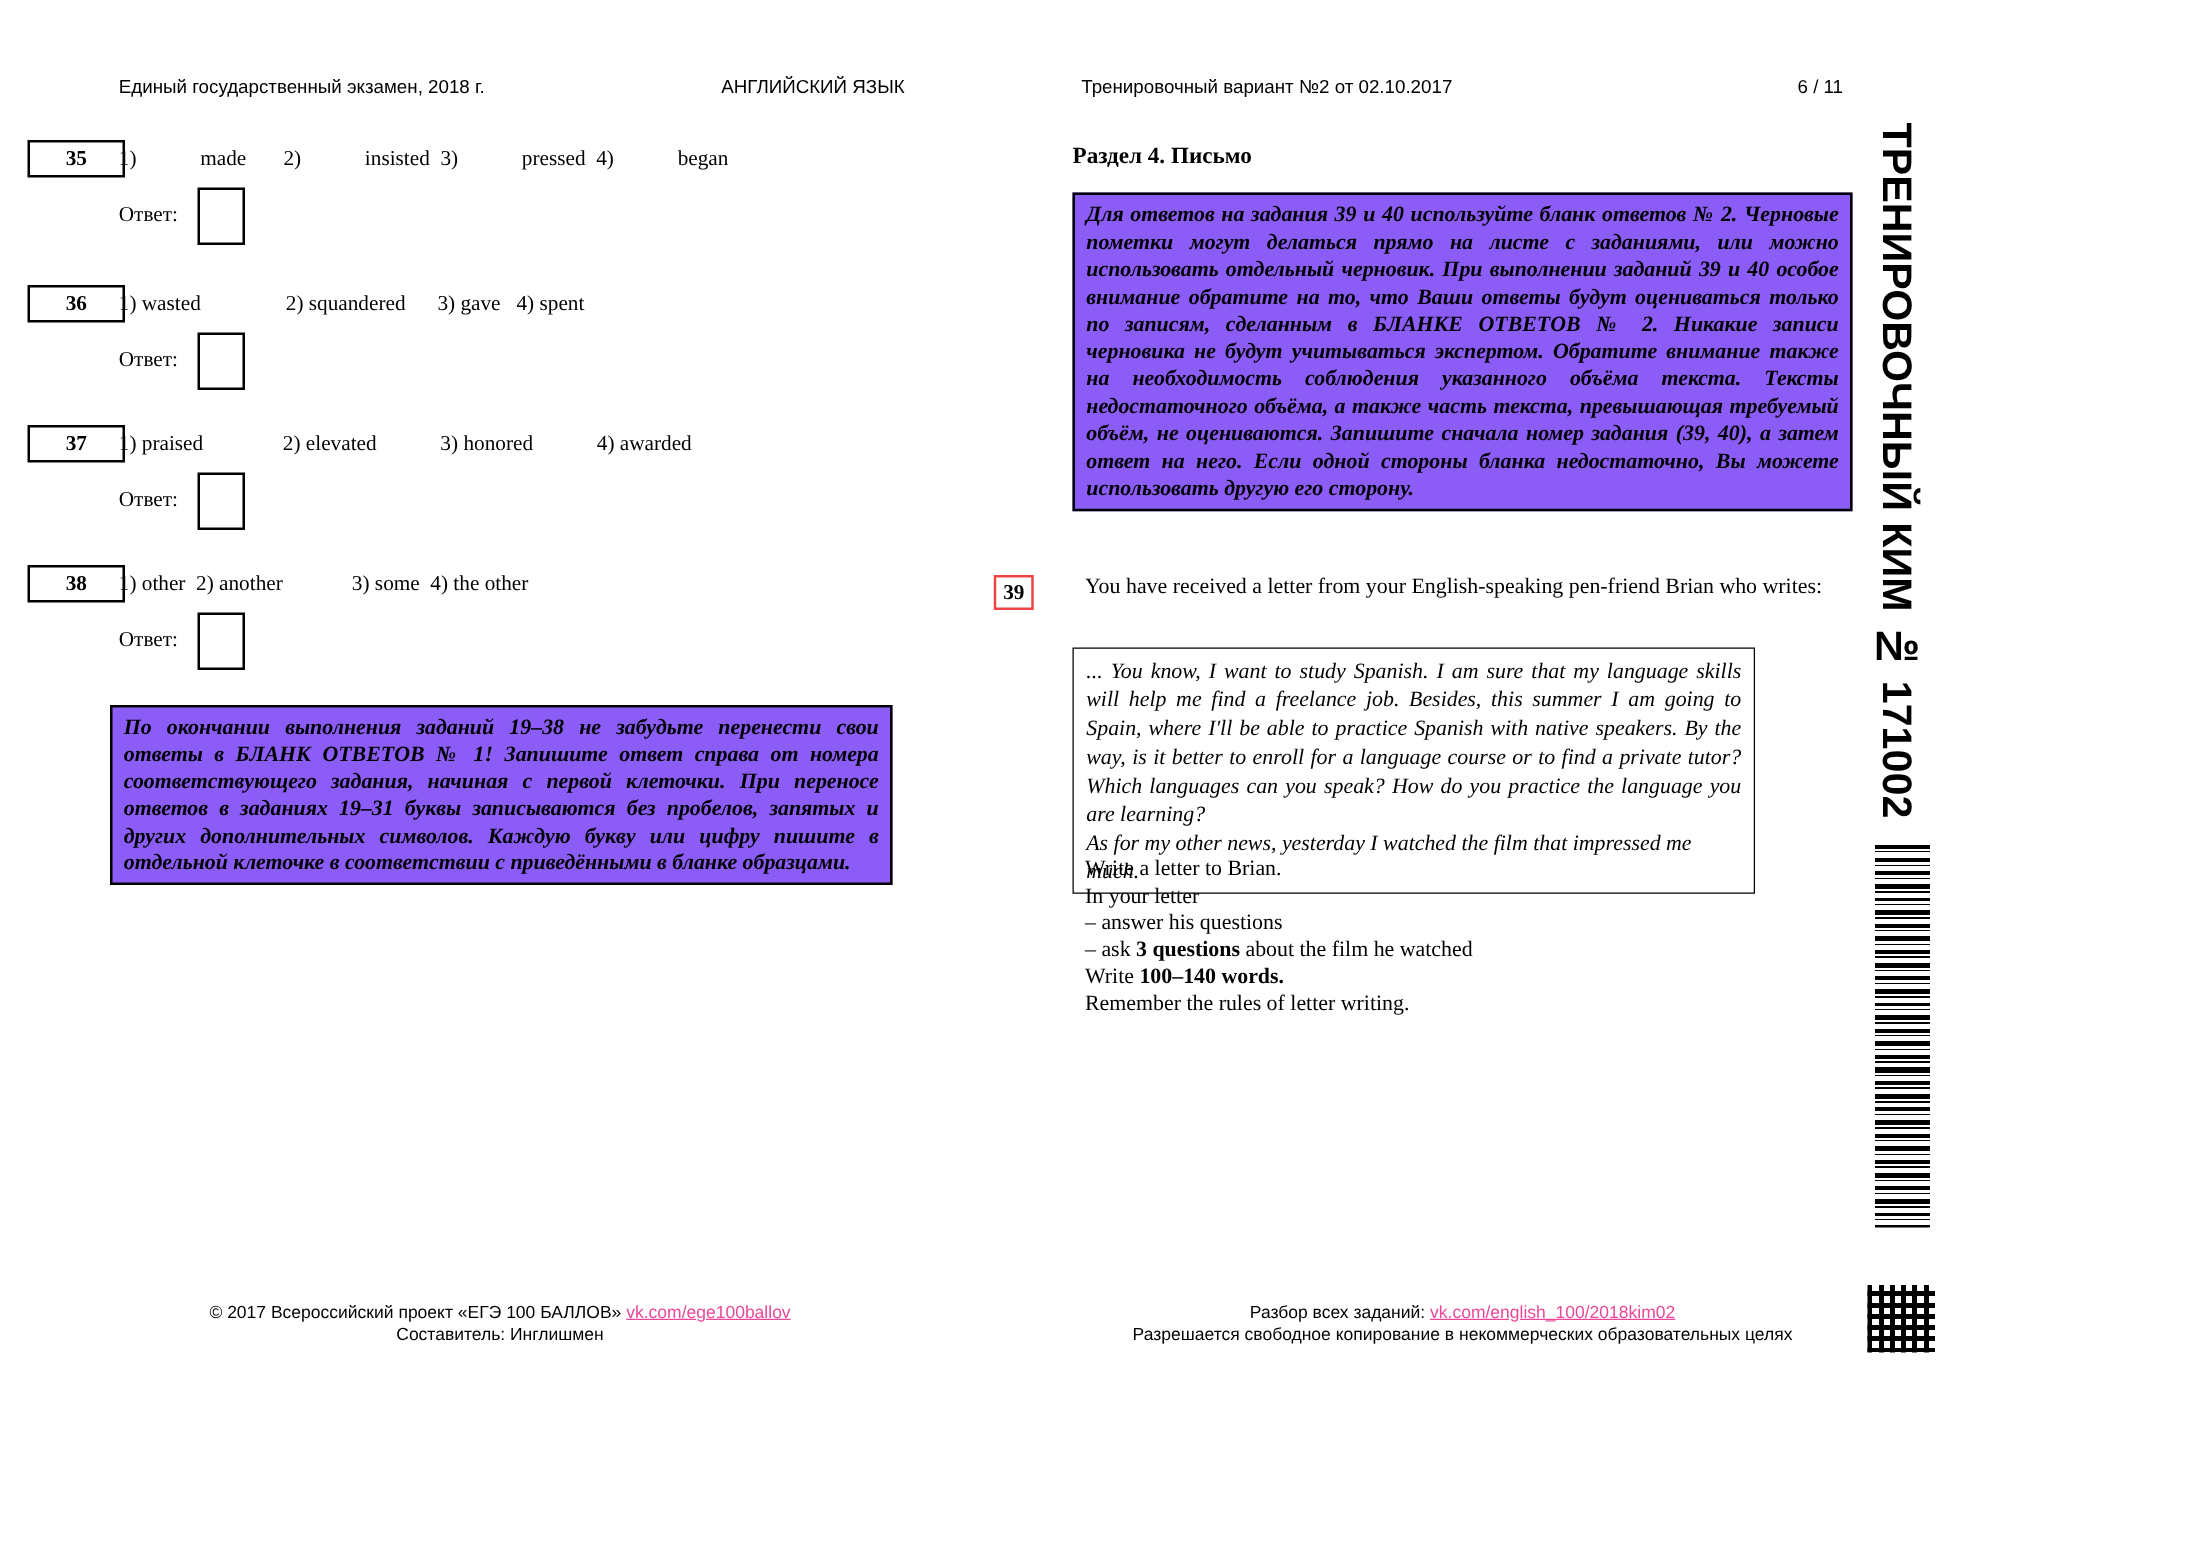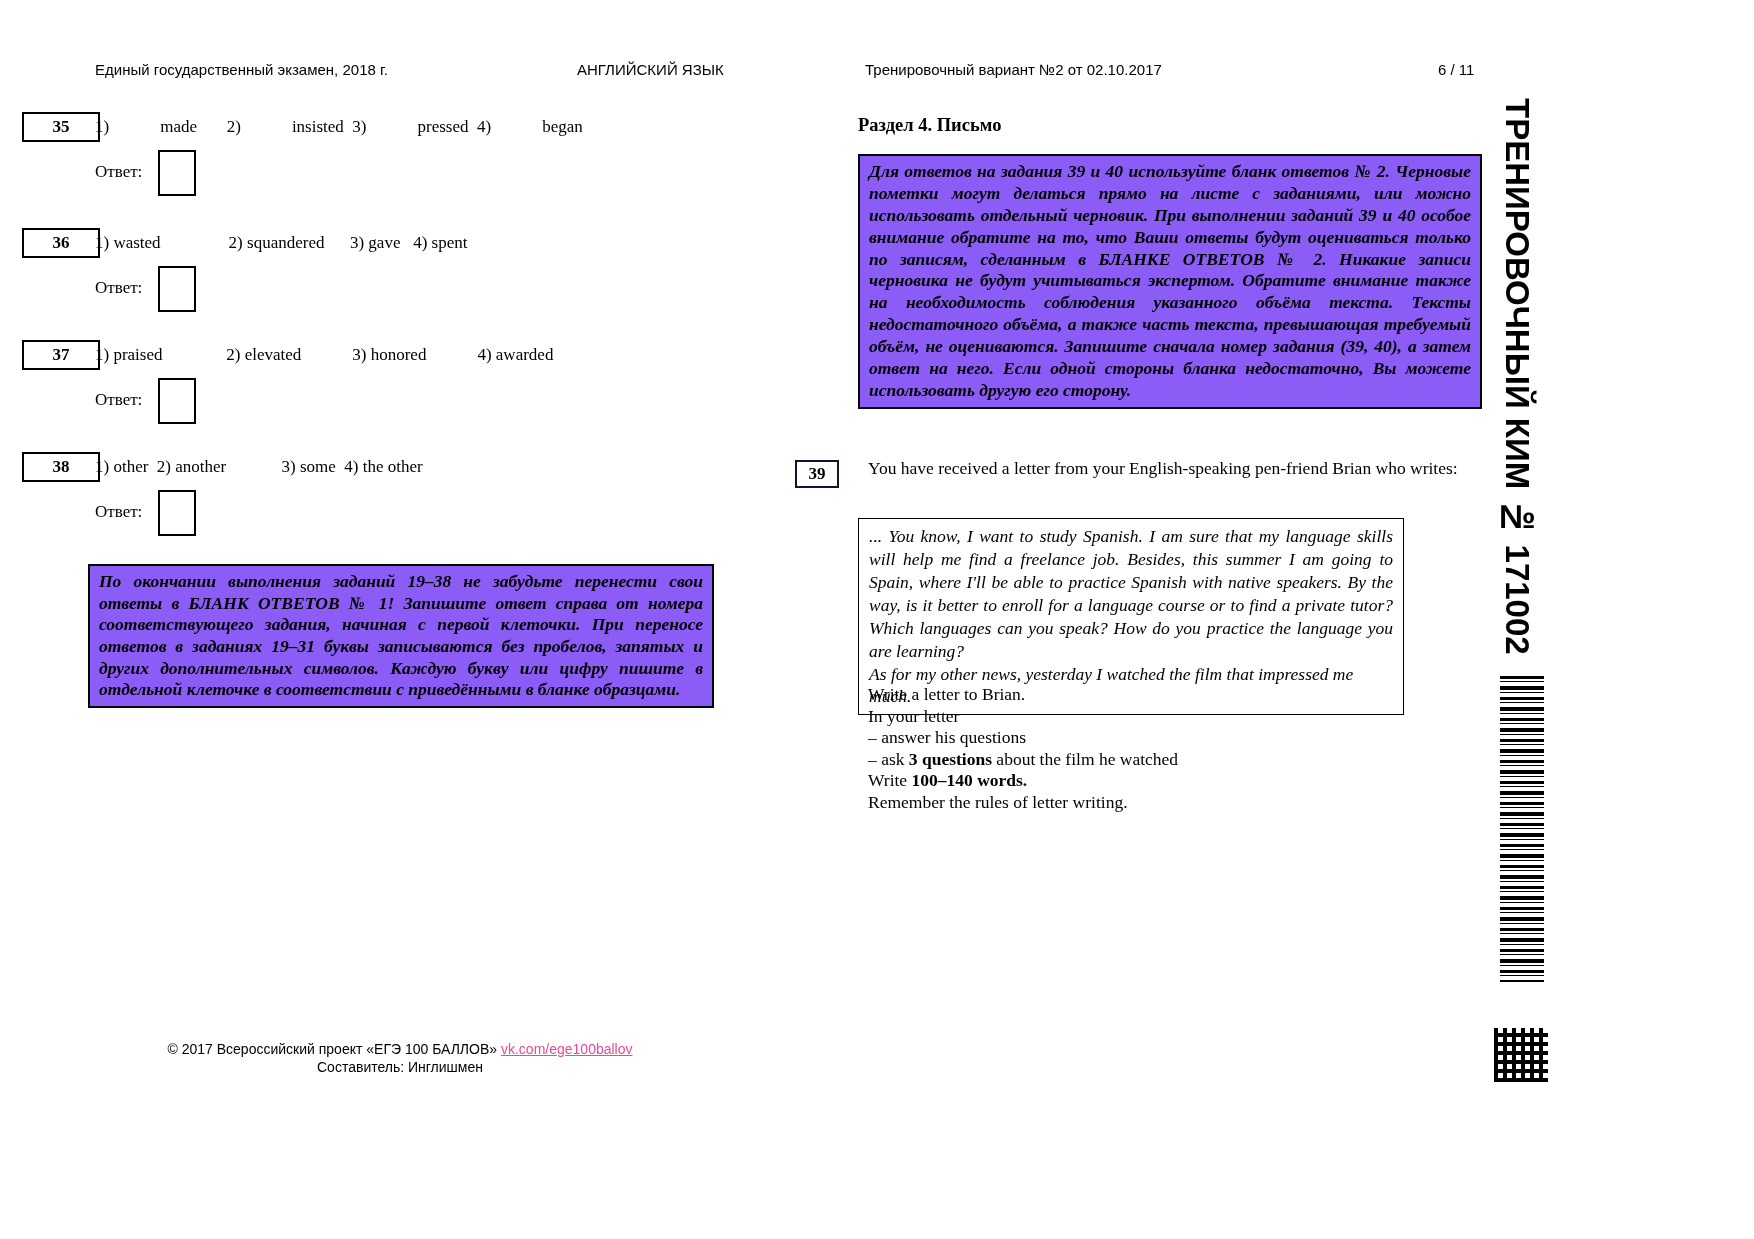--- a/index.html
+++ b/index.html
@@ -26,21 +26,21 @@
   
   .note{position:absolute;border:2px solid #000;font-weight:bold;font-style:italic;
         text-align:justify;padding:5px 9px;background:#8b5cf6;}
   .note-left{left:88px;top:564px;width:626px;font-size:17.5px;line-height:1.24;}
   .note-right{left:858px;top:154px;width:624px;font-size:17.5px;line-height:1.25;}
 
   
   .section-title{position:absolute;left:858px;top:115px;width:624px;text-align:left;
         font-weight:bold;font-size:18.5px;}
   .q39{position:absolute;left:795px;top:455px;width:700px;height:64px;}
-  .qnum39{position:absolute;left:0;top:5px;width:44px;height:28px;border:2px solid #0f172a;
+  .qnum39{position:absolute;left:0;top:5px;width:32px;height:28px;border:2px solid #ef4444;
         text-align:center;line-height:24px;font-weight:bold;font-size:17px;background:#fff;}
   .q39-prompt{position:absolute;left:73px;top:2px;width:600px;font-size:17.5px;line-height:1.3;}
   .letter{position:absolute;left:858px;top:518px;width:546px;border:1.5px solid #000;
         padding:6px 10px;font-style:italic;font-size:17.5px;line-height:1.31;background:#fff;}
   .letter .p1{text-align:justify;}
   .task{position:absolute;left:868px;top:684px;font-size:17.5px;line-height:1.23;}
   .task .b{font-weight:bold;}
 
   
   .kim{position:absolute;left:1498px;top:98px;writing-mode:vertical-rl;white-space:nowrap;
@@ -127,14 +127,18 @@
   </div>
 
   <div class="kim">ТРЕНИРОВОЧНЫЙ КИМ № 171002</div>
   <div class="barcode"></div>
   <div class="qr"></div>
 
   <div class="footer footer-left">
     <div><span>© 2017 Всероссийский проект «ЕГЭ 100 БАЛЛОВ» </span><a class="link">vk.com/ege100ballov</a></div>
     <div>Составитель: Инглишмен</div>
   </div>
+  <div class="footer footer-right">
+    <div><span>Разбор всех заданий: </span><a class="link">vk.com/english_100/2018kim02</a></div>
+    <div>Разрешается свободное копирование в некоммерческих образовательных целях</div>
+  </div>
 
 </div>
 
 </body></html>

